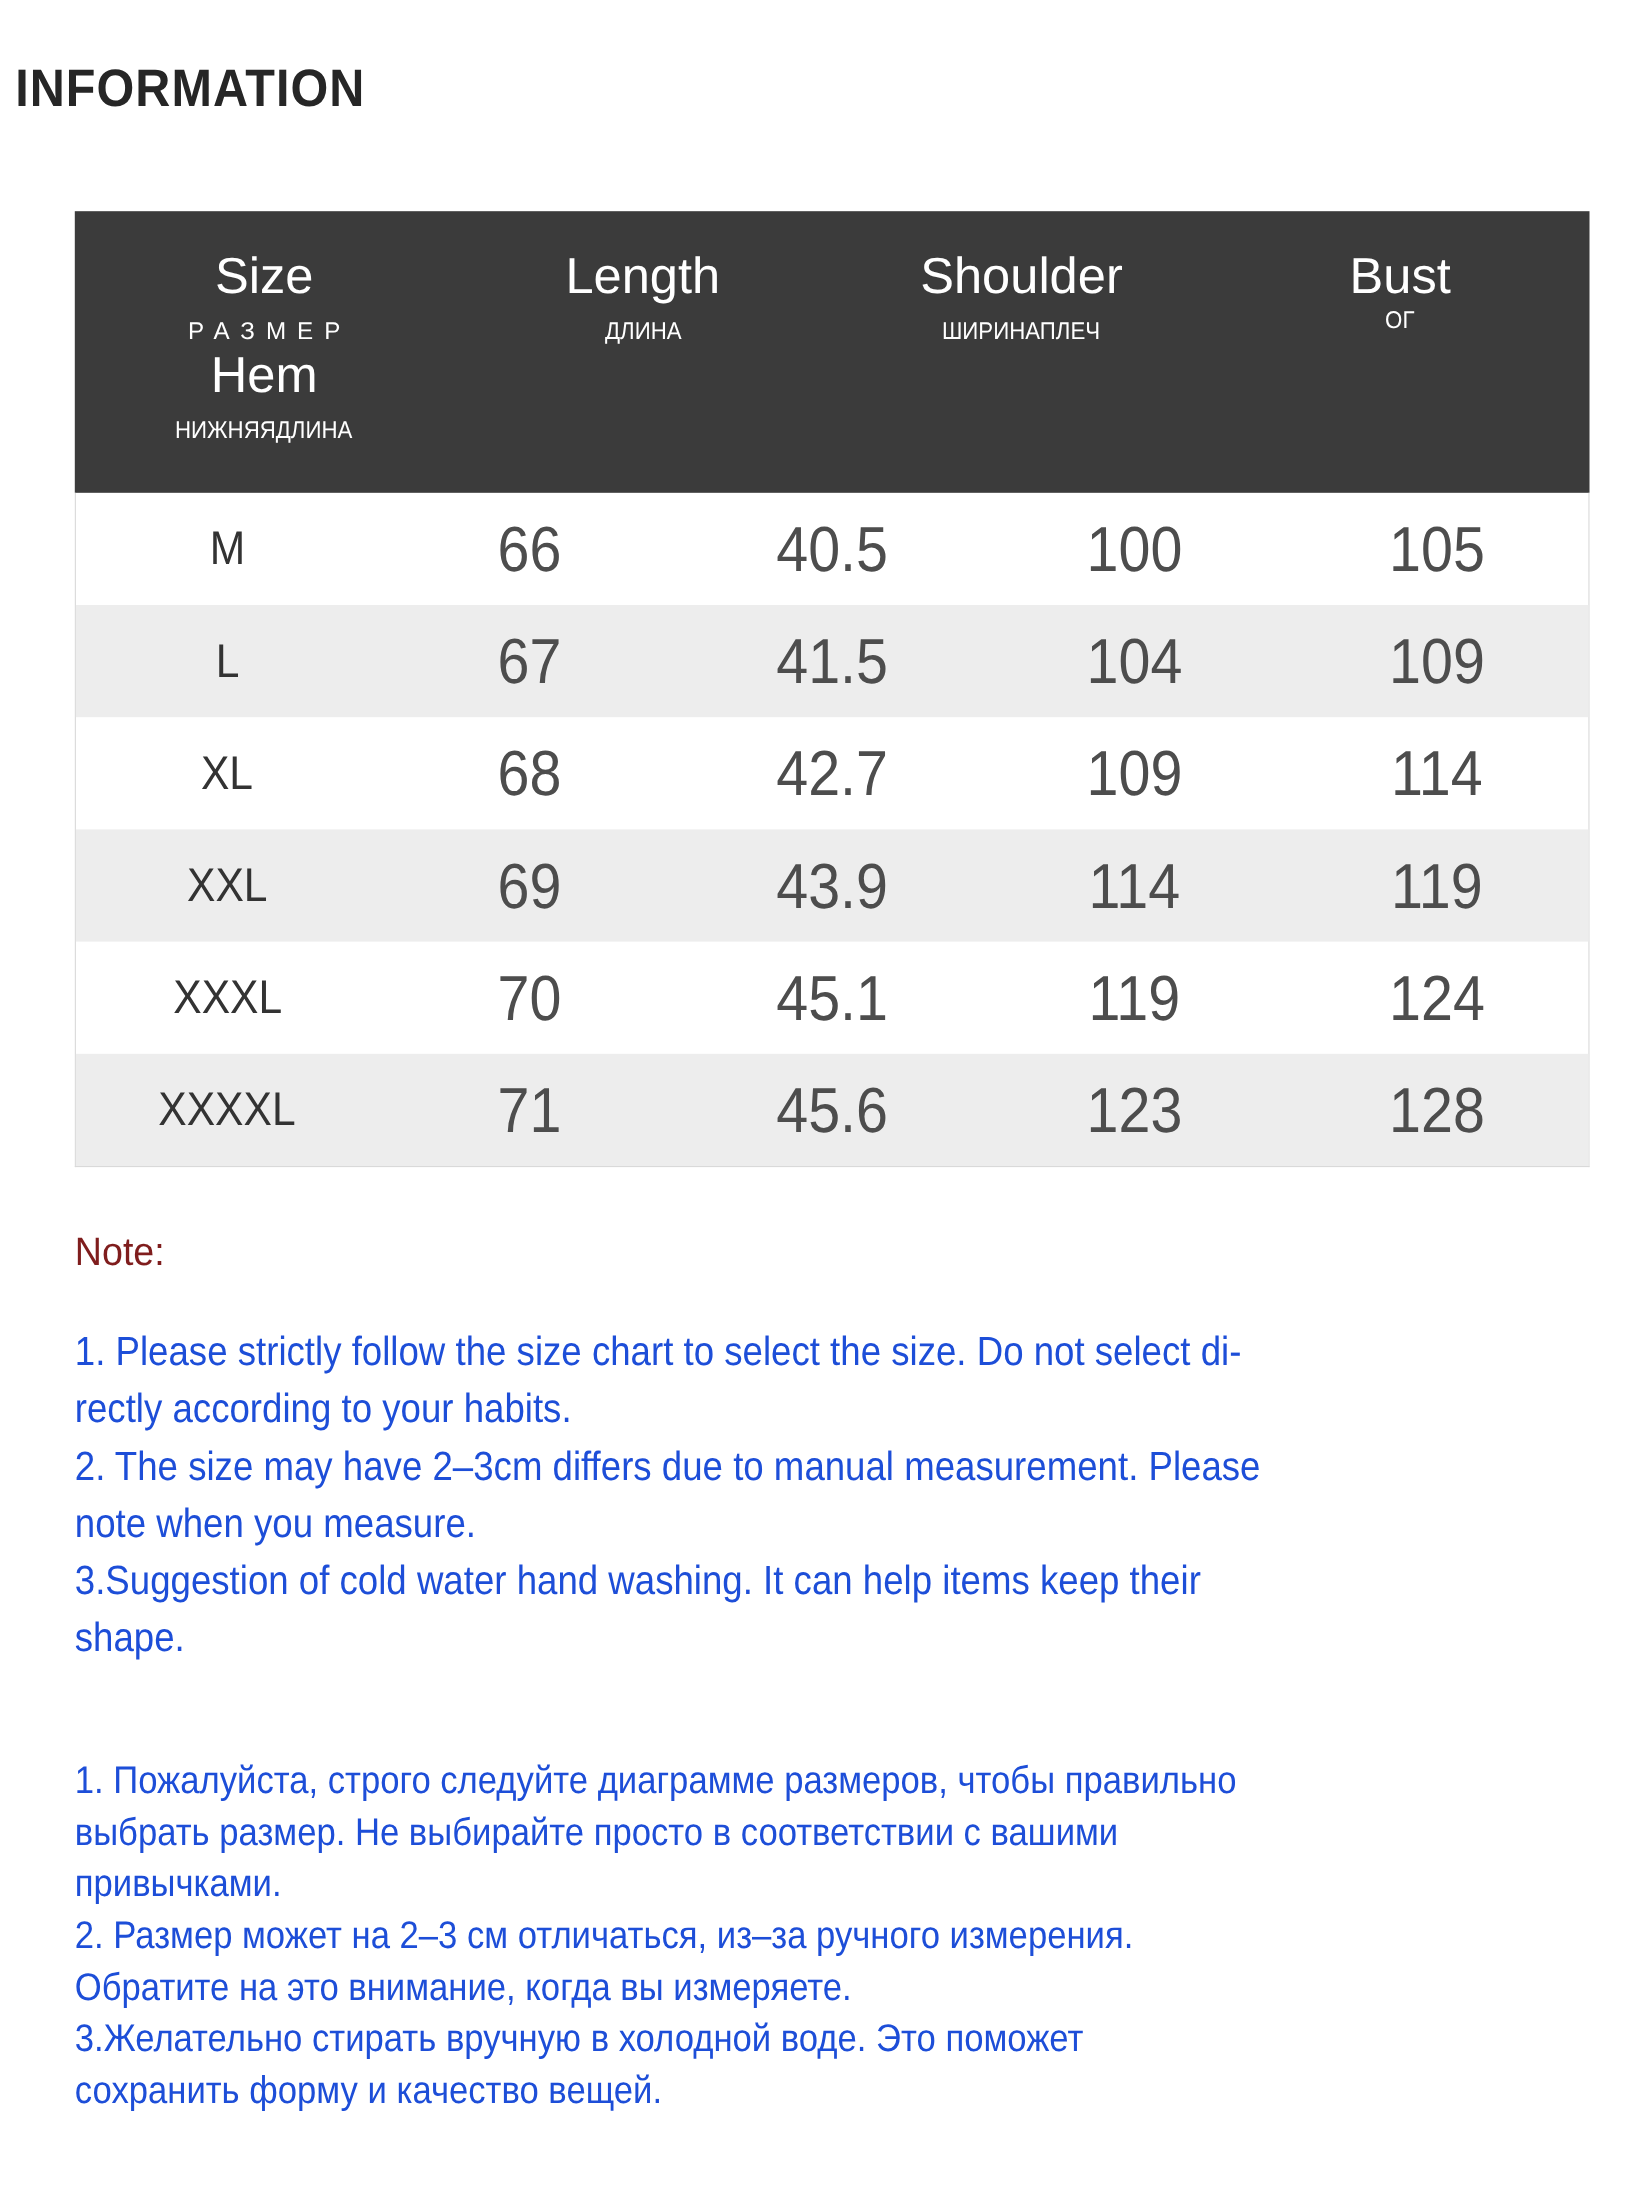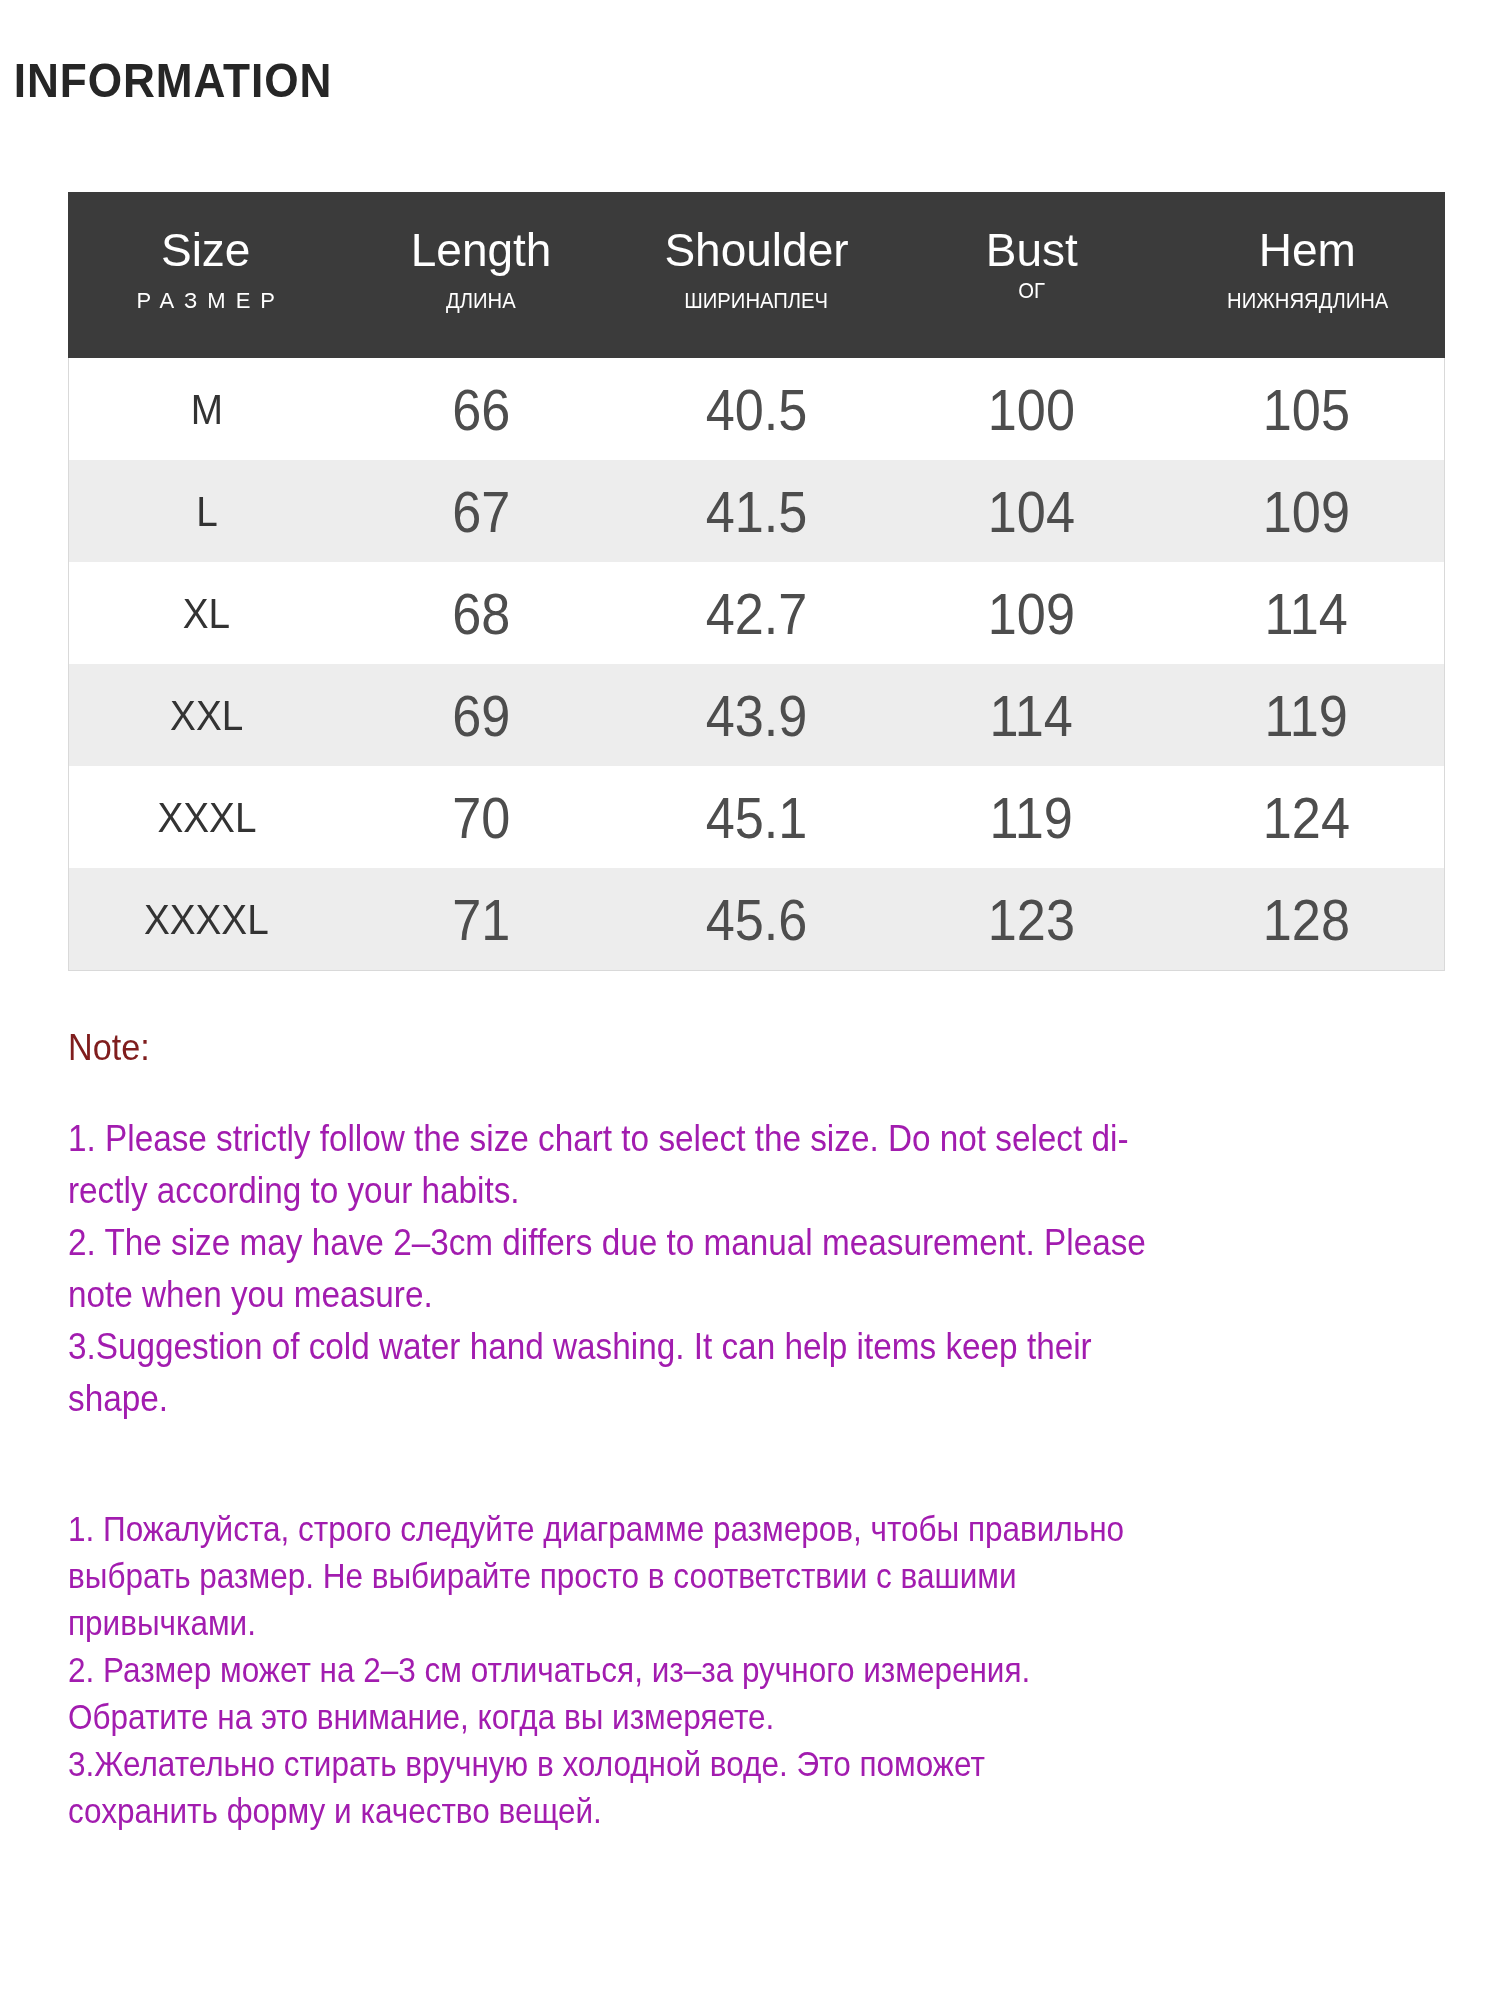--- a/index.html
+++ b/index.html
@@ -11,21 +11,21 @@
   .page-title{
     margin:55px 0 0;text-align:left;
     font-size:48px;line-height:52px;font-weight:bold;color:#262626;
   }
   .page-title .cond{display:inline-block;transform:scaleX(0.92);letter-spacing:1px;}
 
   
   .size-table{margin:85px 0 0 68px;width:1377px;}
   .thead{
     background:#3b3b3b;color:#ffffff;
-    display:grid;grid-template-columns:repeat(5,1fr);
+    display:grid;grid-template-columns:repeat(4,1fr);
     padding:34px 0 42px;
   }
   .th-col{text-align:center;}
   .th-en{font-size:46px;line-height:48px;}
   .th-ru{font-size:22px;line-height:30px;margin-top:12px;}
   .th-ru span{display:inline-block;transform:scaleX(0.92);}
   .th-col.spaced-ru .th-ru span{letter-spacing:10px;transform:none;margin-left:10px;}
   .th-col.raised-ru .th-ru{margin-top:2px;}
   .tbody{border:1px solid #d9d9d9;border-top:none;}
   .t-row{display:grid;grid-template-columns:repeat(5,1fr);height:102px;}
@@ -34,21 +34,21 @@
       font-size:58px;color:#4d4d4d;}
   .td span{display:inline-block;transform:scaleX(0.9);}
   .td.size-cell{font-size:43px;color:#333333;}
 
   
   .note{margin-left:68px;}
   .note-en{margin-top:56px;}
   .note-heading{font-size:36px;line-height:42px;color:#7f1d1d;}
   .note-heading span{display:inline-block;transform:scaleX(0.95);transform-origin:0 50%;}
   .note-lines{margin-top:44px;}
-  .note-line{font-size:37px;line-height:52px;white-space:nowrap;color:#a21caf;}
+  .note-line{font-size:37px;line-height:52px;white-space:nowrap;color:#1d4ed8;}
   .note-line span{display:inline-block;transform:scaleX(0.9);transform-origin:0 50%;}
 
   .note-ru{margin-top:80px;}
   .note-ru .note-heading{font-size:33px;line-height:40px;letter-spacing:11px;margin-left:10px;}
   .note-ru .note-heading span{transform:none;}
   .note-ru .note-lines{margin-top:52px;}
   .note-ru .note-line{font-size:35px;line-height:47px;}
 </style>
 </head>
 <body>

